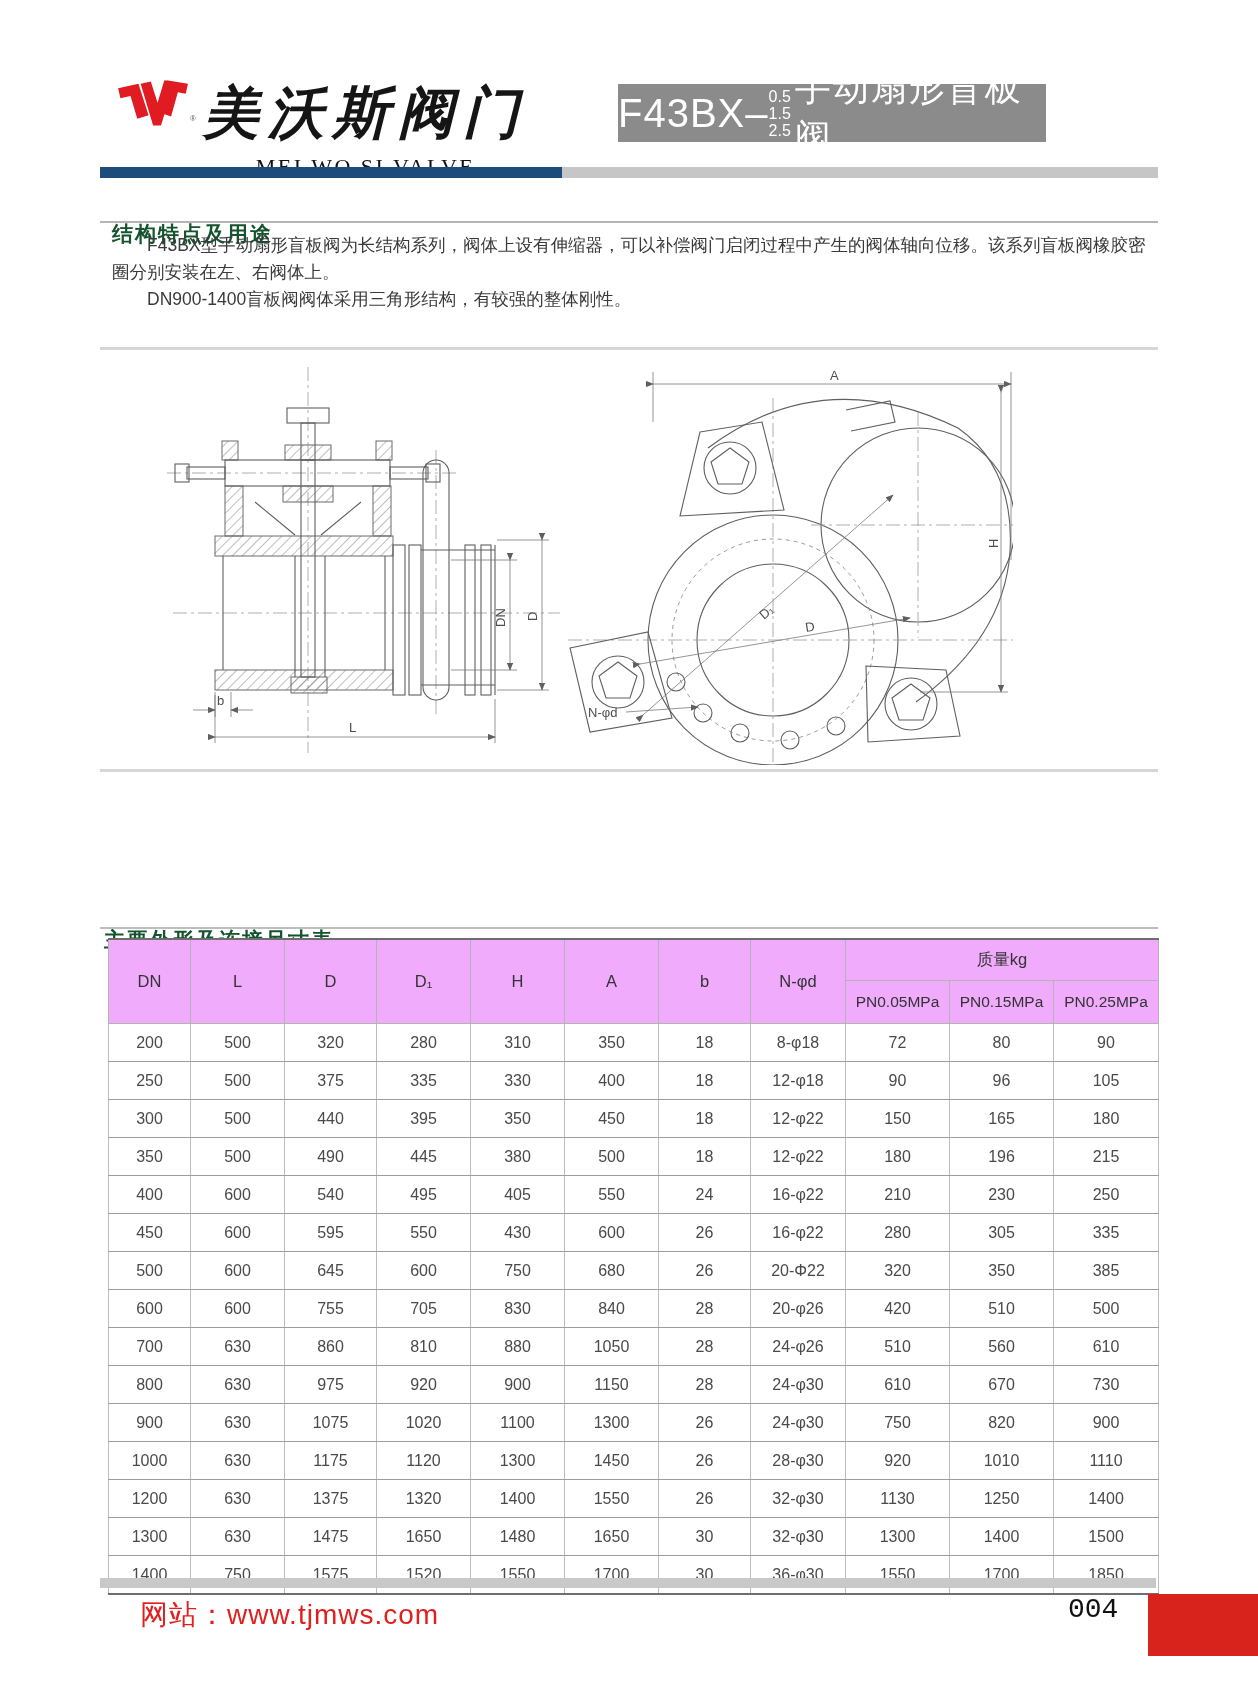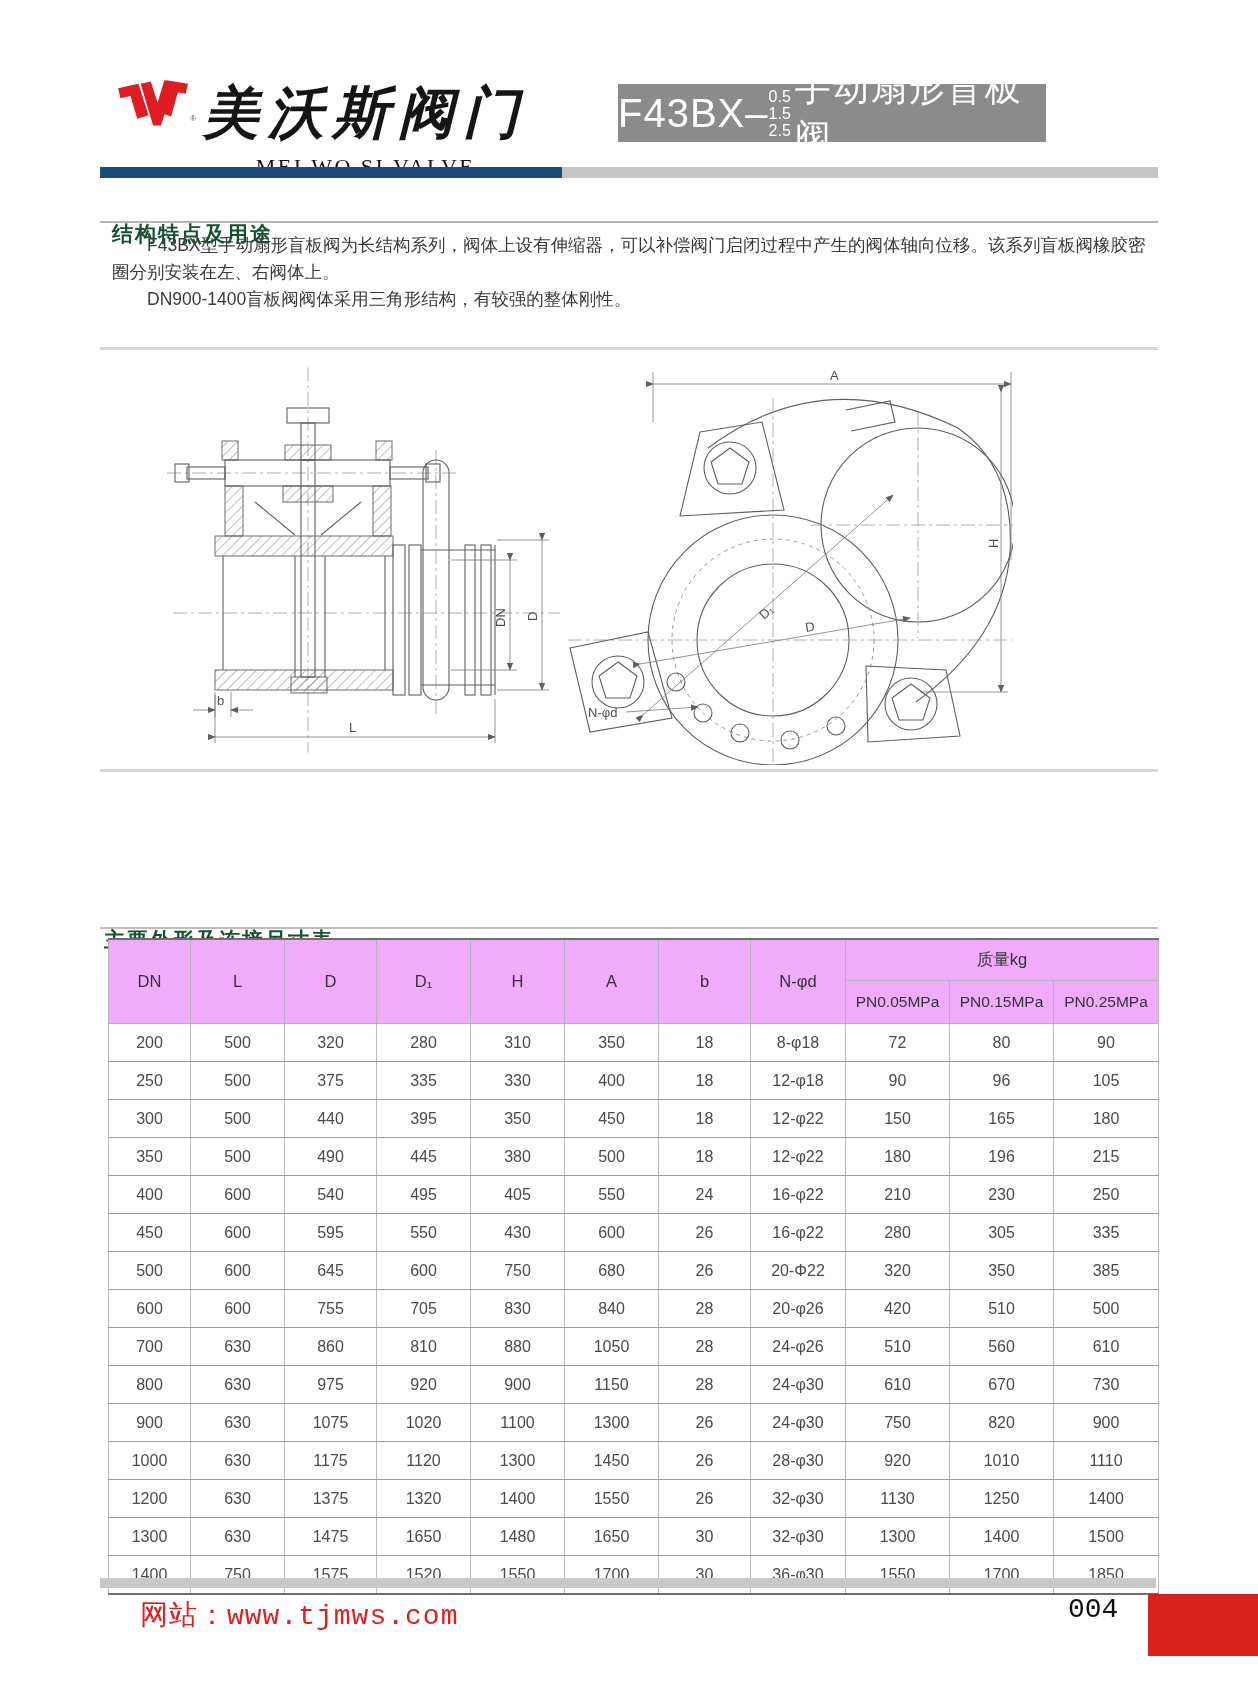--- a/index.html
+++ b/index.html
@@ -52,21 +52,21 @@
              font-weight:normal;}
   .dim-table thead th{background:#f0abfc;color:#333;font-size:16.5px;}
   .dim-table thead tr.h1 th{height:38px;}
   .dim-table thead tr.h2 th{height:40px;font-size:15.5px;}
   .dim-table tbody td{height:35px;font-size:16px;color:#4a4a4a;background:#ffffff;
              border-left:1px solid #bcbcbc;border-right:1px solid #bcbcbc;
              border-top:1px solid #9c9c9c;border-bottom:1px solid #9c9c9c;}
 
   
   .footer-bar{left:100px;top:1578px;width:1056px;height:10px;background:#c9c9c9;}
-  .footer-site{left:140px;top:1596px;font-family:Liberation Mono, monospace;font-size:28px;
+  .footer-site{left:140px;top:1596px;font-family:Liberation Sans, sans-serif;font-size:28px;
                color:#e01f1f;letter-spacing:1px;}
   .footer-page{left:1068px;top:1594px;font-family:Liberation Mono, monospace;font-size:28px;color:#111;}
   .footer-block{left:1148px;top:1594px;width:110px;height:62px;background:#d8221c;}
 </style>
 </head>
 <body>
 
 <div class="page">
 
   <div class="abs logo-block">

